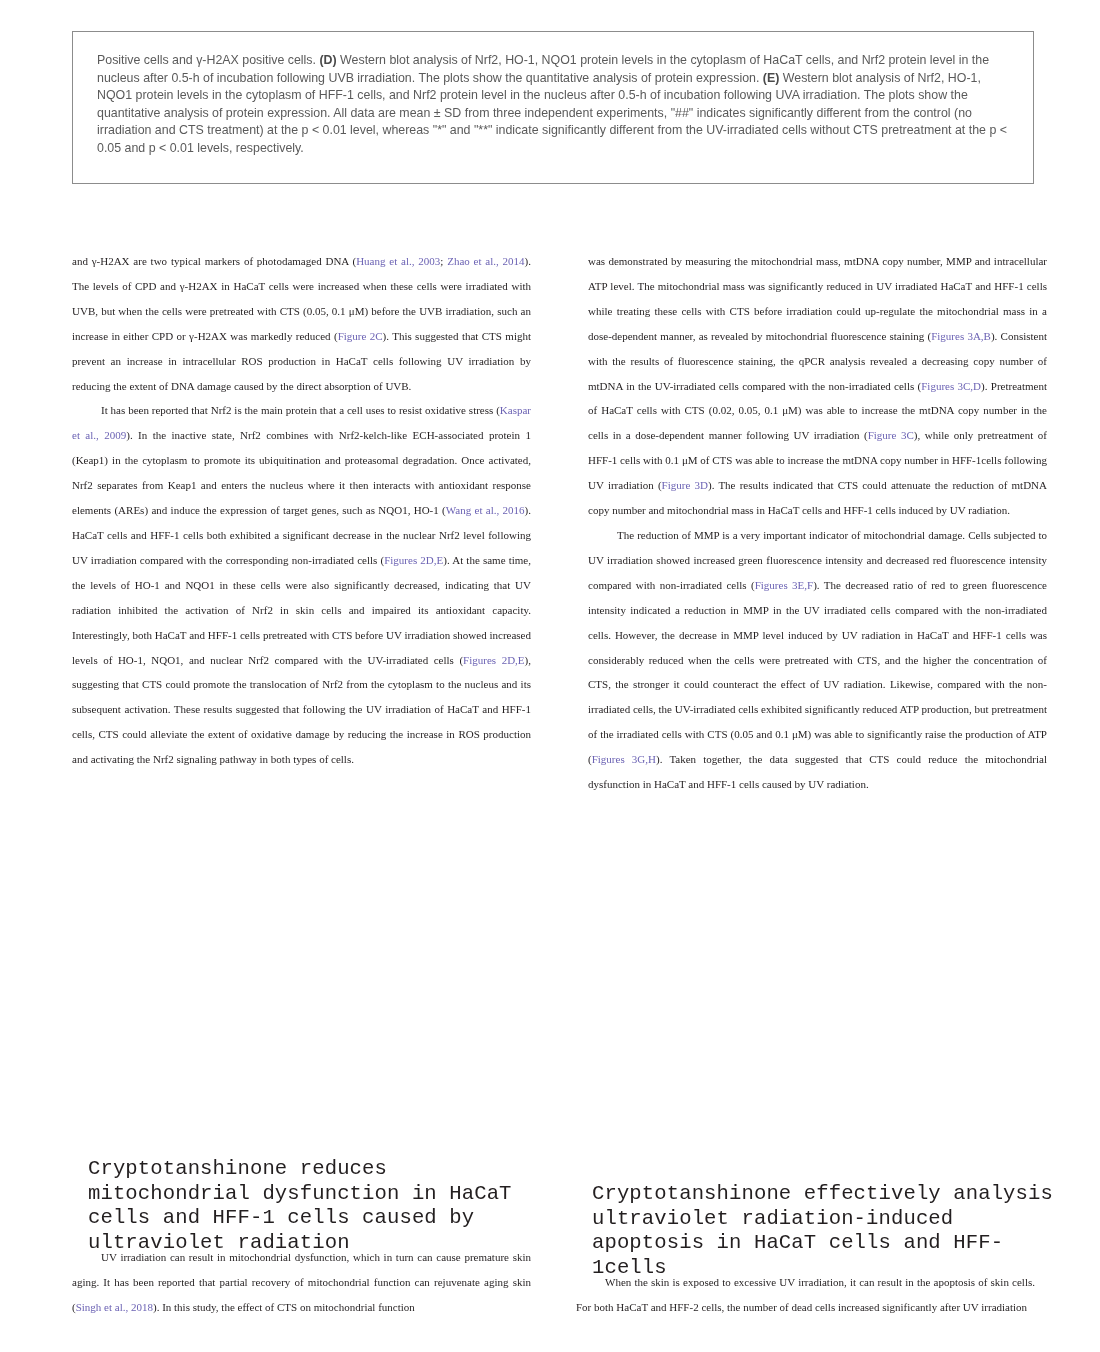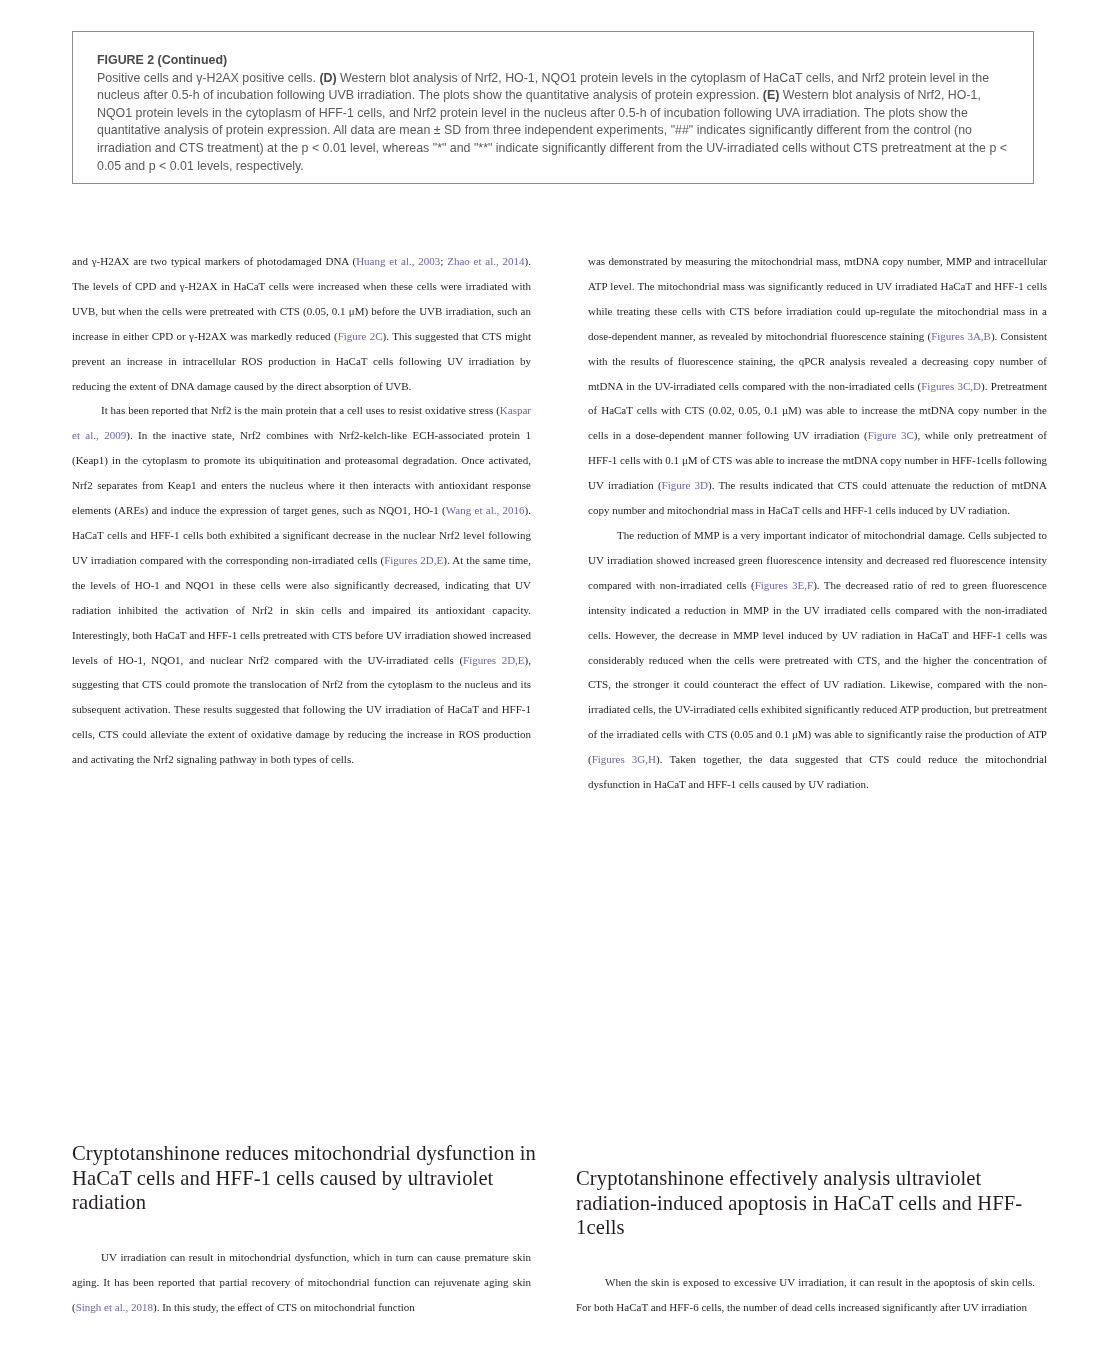--- a/index.html
+++ b/index.html
@@ -16,47 +16,46 @@
     position: absolute; top: 249px; width: 459px;
     font-family: "Liberation Serif", serif; font-size: 11px; line-height: 24.9px; color: #231f20;
     text-align: justify;
   }
   .col-left { left: 72px; }
   .col-right { left: 588px; }
   .col p { margin: 0; }
   .indent { text-indent: 29px; }
   .ref { color: #6c63b4; }
   .heading {
-    font-family: Liberation Serif, serif; font-size: 20.6px; line-height: 24.5px;
-    color: #231f20; text-align: left; font-weight: normal; margin: 0; letter-spacing: 0.1px;
+    font-family: Liberation Mono, monospace; font-size: 20.6px; line-height: 24.5px;
+    color: #231f20; text-align: left; font-weight: normal; margin: 16px; letter-spacing: 0.1px;
   }
   .h-left { position: absolute; left: 72px; top: 1141px; width: 470px; }
   .h-right { position: absolute; left: 576px; top: 1166px; width: 470px; }
   .col-left2 { position: absolute; left: 72px; top: 1245px; width: 459px; }
   .col-right2 { position: absolute; left: 576px; top: 1270px; width: 459px; }
 </style>
 </head>
 <body>
 
 <div class="caption-box">
-  <span class="caption-title">FIGURE 2 (Continued)</span>
   <span>Positive cells and γ-H2AX positive cells. <b>(D)</b> Western blot analysis of Nrf2, HO-1, NQO1 protein levels in the cytoplasm of HaCaT cells, and Nrf2 protein level in the nucleus after 0.5-h of incubation following UVB irradiation. The plots show the quantitative analysis of protein expression. <b>(E)</b> Western blot analysis of Nrf2, HO-1, NQO1 protein levels in the cytoplasm of HFF-1 cells, and Nrf2 protein level in the nucleus after 0.5-h of incubation following UVA irradiation. The plots show the quantitative analysis of protein expression. All data are mean ± SD from three independent experiments, "##" indicates significantly different from the control (no irradiation and CTS treatment) at the p &lt; 0.01 level, whereas "*" and "**" indicate significantly different from the UV-irradiated cells without CTS pretreatment at the p &lt; 0.05 and p &lt; 0.01 levels, respectively.</span>
 </div>
 
 <div class="col col-left">
   <p>and γ-H2AX are two typical markers of photodamaged DNA (<a class="ref">Huang et al., 2003</a>; <a class="ref">Zhao et al., 2014</a>). The levels of CPD and γ-H2AX in HaCaT cells were increased when these cells were irradiated with UVB, but when the cells were pretreated with CTS (0.05, 0.1 μM) before the UVB irradiation, such an increase in either CPD or γ-H2AX was markedly reduced (<a class="ref">Figure 2C</a>). This suggested that CTS might prevent an increase in intracellular ROS production in HaCaT cells following UV irradiation by reducing the extent of DNA damage caused by the direct absorption of UVB.</p>
   <p class="indent">It has been reported that Nrf2 is the main protein that a cell uses to resist oxidative stress (<a class="ref">Kaspar et al., 2009</a>). In the inactive state, Nrf2 combines with Nrf2-kelch-like ECH-associated protein 1 (Keap1) in the cytoplasm to promote its ubiquitination and proteasomal degradation. Once activated, Nrf2 separates from Keap1 and enters the nucleus where it then interacts with antioxidant response elements (AREs) and induce the expression of target genes, such as NQO1, HO-1 (<a class="ref">Wang et al., 2016</a>). HaCaT cells and HFF-1 cells both exhibited a significant decrease in the nuclear Nrf2 level following UV irradiation compared with the corresponding non-irradiated cells (<a class="ref">Figures 2D,E</a>). At the same time, the levels of HO-1 and NQO1 in these cells were also significantly decreased, indicating that UV radiation inhibited the activation of Nrf2 in skin cells and impaired its antioxidant capacity. Interestingly, both HaCaT and HFF-1 cells pretreated with CTS before UV irradiation showed increased levels of HO-1, NQO1, and nuclear Nrf2 compared with the UV-irradiated cells (<a class="ref">Figures 2D,E</a>), suggesting that CTS could promote the translocation of Nrf2 from the cytoplasm to the nucleus and its subsequent activation. These results suggested that following the UV irradiation of HaCaT and HFF-1 cells, CTS could alleviate the extent of oxidative damage by reducing the increase in ROS production and activating the Nrf2 signaling pathway in both types of cells.</p>
 </div>
 
 <h2 class="heading h-left">Cryptotanshinone reduces mitochondrial dysfunction in HaCaT cells and HFF-1 cells caused by ultraviolet radiation</h2>
 <div class="col col-left2" style="top:1245px">
   <p class="indent">UV irradiation can result in mitochondrial dysfunction, which in turn can cause premature skin aging. It has been reported that partial recovery of mitochondrial function can rejuvenate aging skin (<a class="ref">Singh et al., 2018</a>). In this study, the effect of CTS on mitochondrial function</p>
 </div>
 
 <div class="col col-right">
   <p>was demonstrated by measuring the mitochondrial mass, mtDNA copy number, MMP and intracellular ATP level. The mitochondrial mass was significantly reduced in UV irradiated HaCaT and HFF-1 cells while treating these cells with CTS before irradiation could up-regulate the mitochondrial mass in a dose-dependent manner, as revealed by mitochondrial fluorescence staining (<a class="ref">Figures 3A,B</a>). Consistent with the results of fluorescence staining, the qPCR analysis revealed a decreasing copy number of mtDNA in the UV-irradiated cells compared with the non-irradiated cells (<a class="ref">Figures 3C,D</a>). Pretreatment of HaCaT cells with CTS (0.02, 0.05, 0.1 μM) was able to increase the mtDNA copy number in the cells in a dose-dependent manner following UV irradiation (<a class="ref">Figure 3C</a>), while only pretreatment of HFF-1 cells with 0.1 μM of CTS was able to increase the mtDNA copy number in HFF-1cells following UV irradiation (<a class="ref">Figure 3D</a>). The results indicated that CTS could attenuate the reduction of mtDNA copy number and mitochondrial mass in HaCaT cells and HFF-1 cells induced by UV radiation.</p>
   <p class="indent">The reduction of MMP is a very important indicator of mitochondrial damage. Cells subjected to UV irradiation showed increased green fluorescence intensity and decreased red fluorescence intensity compared with non-irradiated cells (<a class="ref">Figures 3E,F</a>). The decreased ratio of red to green fluorescence intensity indicated a reduction in MMP in the UV irradiated cells compared with the non-irradiated cells. However, the decrease in MMP level induced by UV radiation in HaCaT and HFF-1 cells was considerably reduced when the cells were pretreated with CTS, and the higher the concentration of CTS, the stronger it could counteract the effect of UV radiation. Likewise, compared with the non-irradiated cells, the UV-irradiated cells exhibited significantly reduced ATP production, but pretreatment of the irradiated cells with CTS (0.05 and 0.1 μM) was able to significantly raise the production of ATP (<a class="ref">Figures 3G,H</a>). Taken together, the data suggested that CTS could reduce the mitochondrial dysfunction in HaCaT and HFF-1 cells caused by UV radiation.</p>
 </div>
 
 <h2 class="heading h-right">Cryptotanshinone effectively analysis ultraviolet radiation-induced apoptosis in HaCaT cells and HFF-1cells</h2>
 <div class="col col-right2" style="top:1270px">
-  <p class="indent">When the skin is exposed to excessive UV irradiation, it can result in the apoptosis of skin cells. For both HaCaT and HFF-6 cells, the number of dead cells increased significantly after UV irradiation</p>
+  <p class="indent">When the skin is exposed to excessive UV irradiation, it can result in the apoptosis of skin cells. For both HaCaT and HFF-2 cells, the number of dead cells increased significantly after UV irradiation</p>
 </div>
 
 </body></html>

